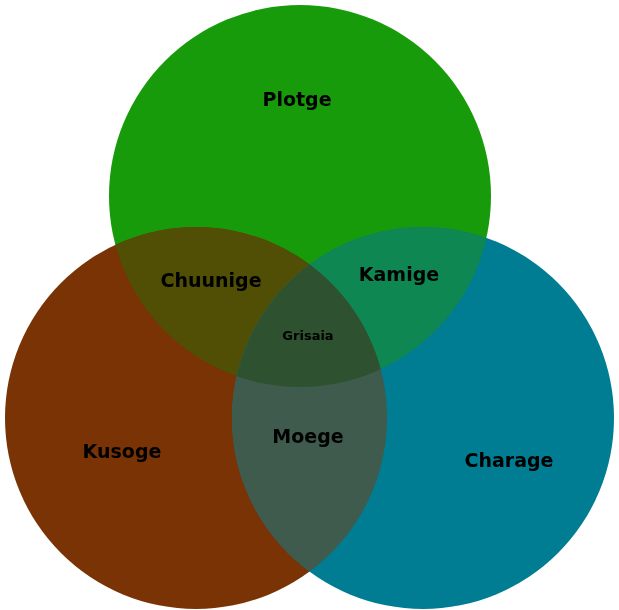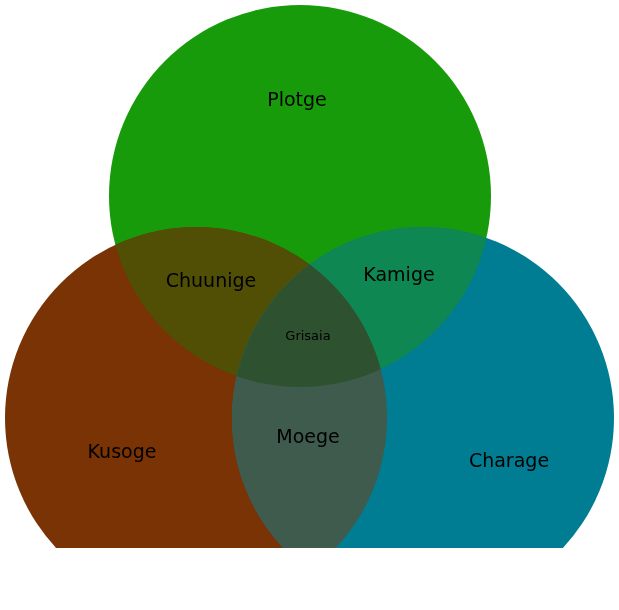--- a/index.html
+++ b/index.html
@@ -3,23 +3,24 @@
 <meta charset="utf-8">
 <style>
   html, body {
     margin: 0;
     padding: 0;
     background: #ffffff;
   }
   .stage {
     position: relative;
     width: 619px;
-    height: 548px;
+    height: 610px;
     overflow: hidden;
     font-family: "DejaVu Sans", "Liberation Sans", sans-serif;
+    font-weight: bold;
   }
   svg { display: block; }
   .venn-label {
     font-family: "DejaVu Sans", "Liberation Sans", sans-serif;
     font-size: 19px;
     fill: #000000;
     text-anchor: middle;
   }
   .venn-label--small {
     font-size: 13px;

